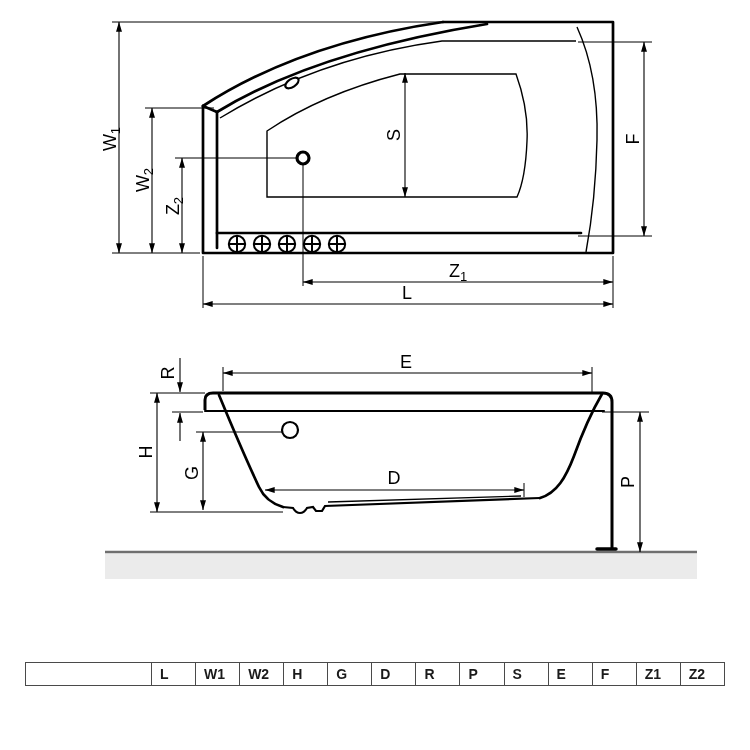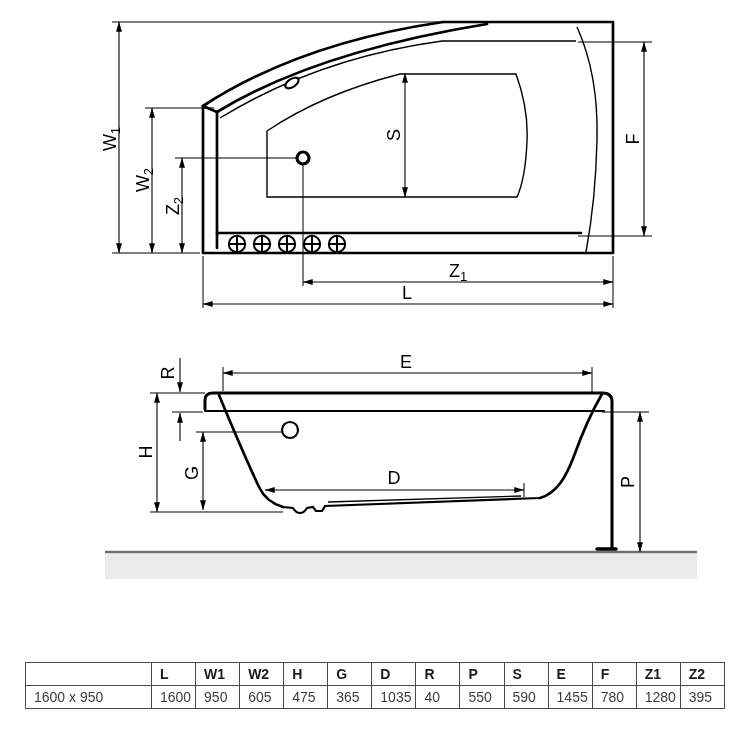--- a/index.html
+++ b/index.html
@@ -180,30 +180,14 @@
     <th>G</th>
     <th>D</th>
     <th>R</th>
     <th>P</th>
     <th>S</th>
     <th>E</th>
     <th>F</th>
     <th>Z1</th>
     <th>Z2</th>
   </tr>
-  <tr>
-    <td>1600 x 950</td>
-    <td>1600</td>
-    <td>950</td>
-    <td>605</td>
-    <td>475</td>
-    <td>365</td>
-    <td>1035</td>
-    <td>40</td>
-    <td>550</td>
-    <td>590</td>
-    <td>1455</td>
-    <td>780</td>
-    <td>1280</td>
-    <td>395</td>
-  </tr>
 </tbody>
   </table>
 
 </body></html>

